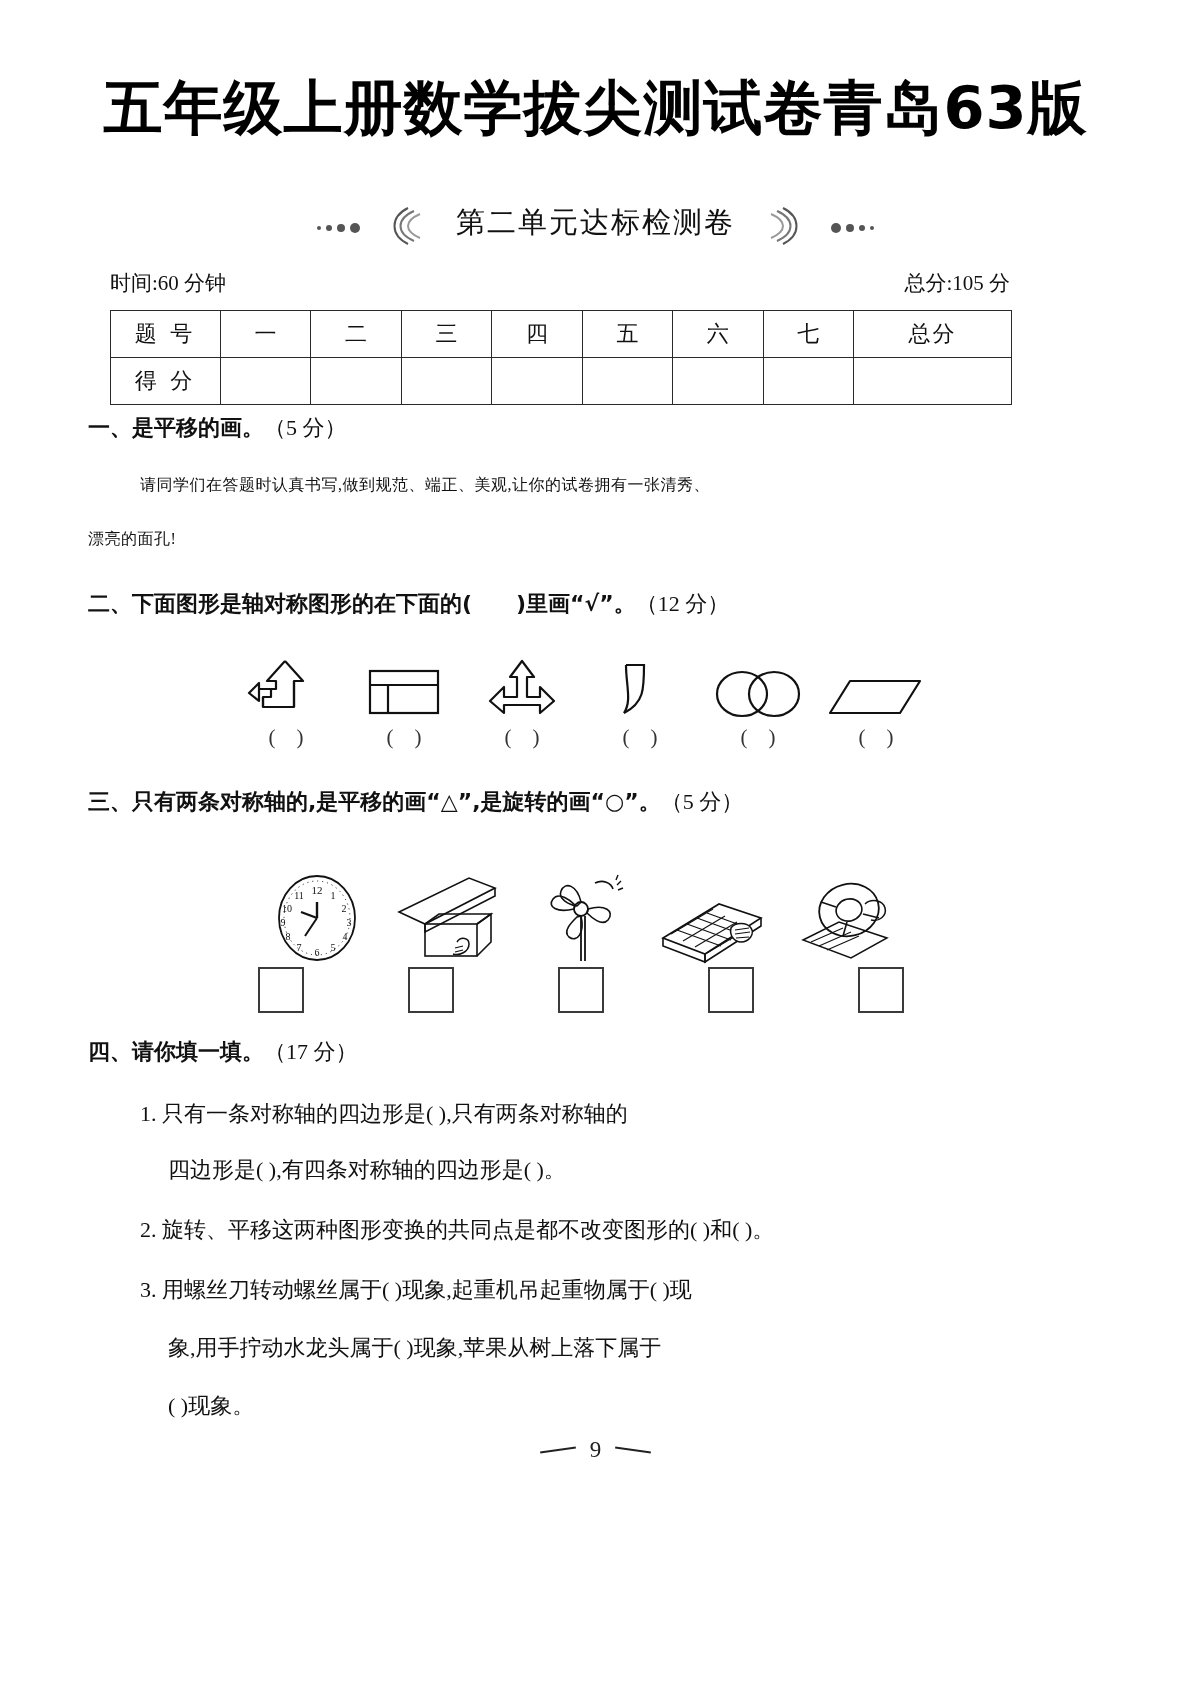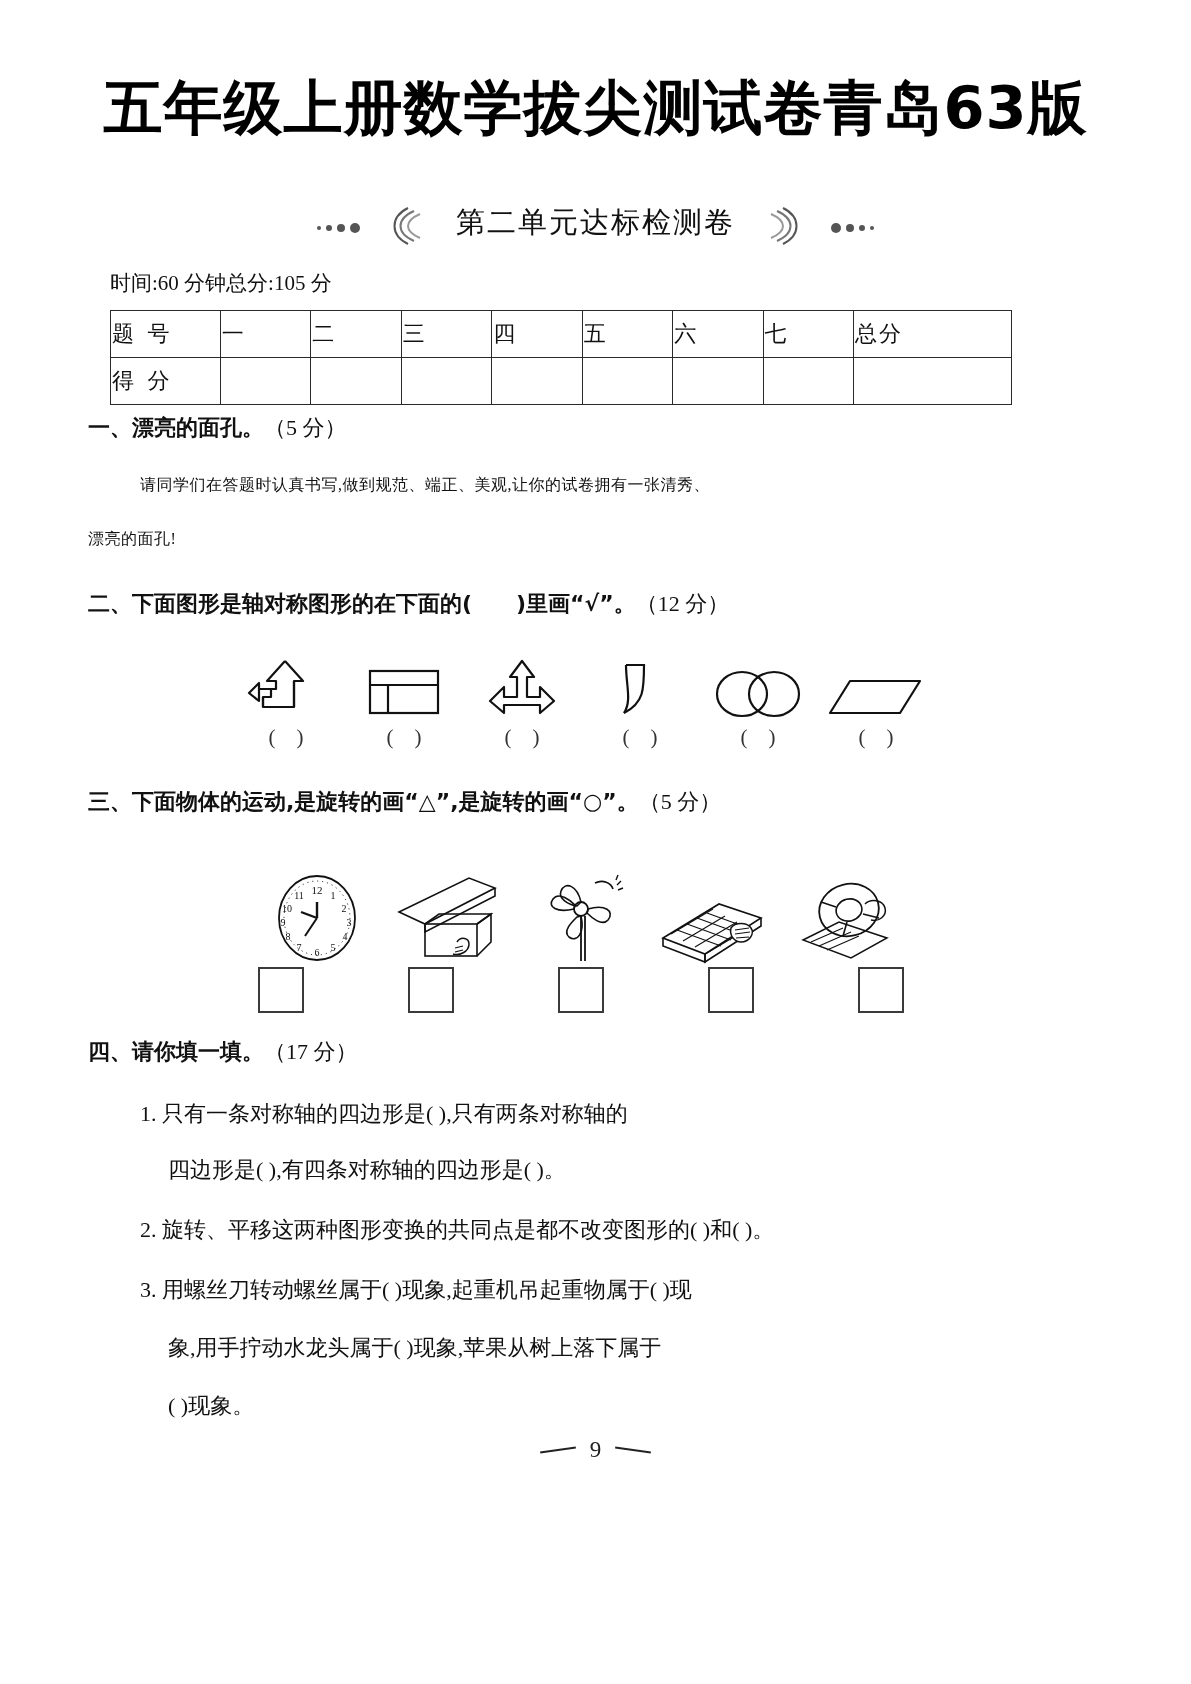--- a/index.html
+++ b/index.html
@@ -38,34 +38,34 @@
   .orn-dots i.d4{width:10px;height:10px;}
   .unit-title{
     font-family:"DejaVu Sans","Liberation Sans",sans-serif;
     font-size:29px;font-weight:500;color:#111;letter-spacing:2px;
     padding:0 14px;
   }
 
   
   .meta-row{
     position:absolute;left:110px;top:262px;width:900px;
-    display:flex;
+    display:flex;justify-content:space-between;
     font-size:21px;
   }
 
   
   .score-table{
     position:absolute;left:110px;top:303px;
     border-collapse:collapse;
     width:902px;
   }
   .score-table td{
     border:1px solid #2a2a2a;
     height:44px;
-    text-align:left;
+    text-align:center;
     vertical-align:middle;
     font-size:22px;
     letter-spacing:4px;
   }
   .score-table .lbl{width:110px;}
   .score-table .num{width:90px;letter-spacing:0;}
   .score-table .tot{width:160px;letter-spacing:2px;}
 
   
   .sec-head{
@@ -187,21 +187,21 @@
       <td class="num"></td>
       <td class="num"></td>
       <td class="num"></td>
       <td class="num"></td>
       <td class="tot"></td>
     </tr>
   </tbody>
     </table>
 
   <div class="sec-head" style="left:88px;top:406px;">
-    <span>一、漂亮的面孔。</span><span class="pts">（5 分）</span>
+    <span>一、是平移的画。</span><span class="pts">（5 分）</span>
   </div>
   <div class="body-line" style="left:140px;top:468px;">请同学们在答题时认真书写,做到规范、端正、美观,让你的试卷拥有一张清秀、</div>
   <div class="body-line" style="left:88px;top:522px;">漂亮的面孔!</div>
 
   <div class="sec-head" style="left:88px;top:582px;">
     <span>二、下面图形是轴对称图形的在下面的(　　)里画“√”。</span><span class="pts">（12 分）</span>
   </div>
 
   <div class="shapes-row">
     <div class="shape-cell">
@@ -246,21 +246,21 @@
   <div class="paren-row">
     <div class="paren-cell">(　)</div>
     <div class="paren-cell">(　)</div>
     <div class="paren-cell">(　)</div>
     <div class="paren-cell">(　)</div>
     <div class="paren-cell">(　)</div>
     <div class="paren-cell">(　)</div>
   </div>
 
   <div class="sec-head" style="left:88px;top:780px;">
-    <span>三、下面物体的运动,是旋转的画“△”,是旋转的画“○”。</span><span class="pts">（5 分）</span>
+    <span>三、只有两条对称轴的,是平移的画“△”,是旋转的画“○”。</span><span class="pts">（5 分）</span>
   </div>
 
   <div class="pics-row">
     <div class="pic-cell">
       <svg width="92" height="92" viewBox="0 0 92 92">
         <ellipse cx="46" cy="46" rx="38" ry="42" stroke="#111" stroke-width="1.8" fill="none"></ellipse>
         <ellipse cx="46" cy="46" rx="33" ry="37" stroke="#111" stroke-width="1" fill="none" stroke-dasharray="1 4"></ellipse>
         <text x="46" y="22" font-size="11" text-anchor="middle" fill="#111" font-family="Liberation Serif, serif">12</text>
         <text x="28" y="27" font-size="10" text-anchor="middle" fill="#111" font-family="Liberation Serif, serif">11</text>
         <text x="16" y="40" font-size="10" text-anchor="middle" fill="#111" font-family="Liberation Serif, serif">10</text>

